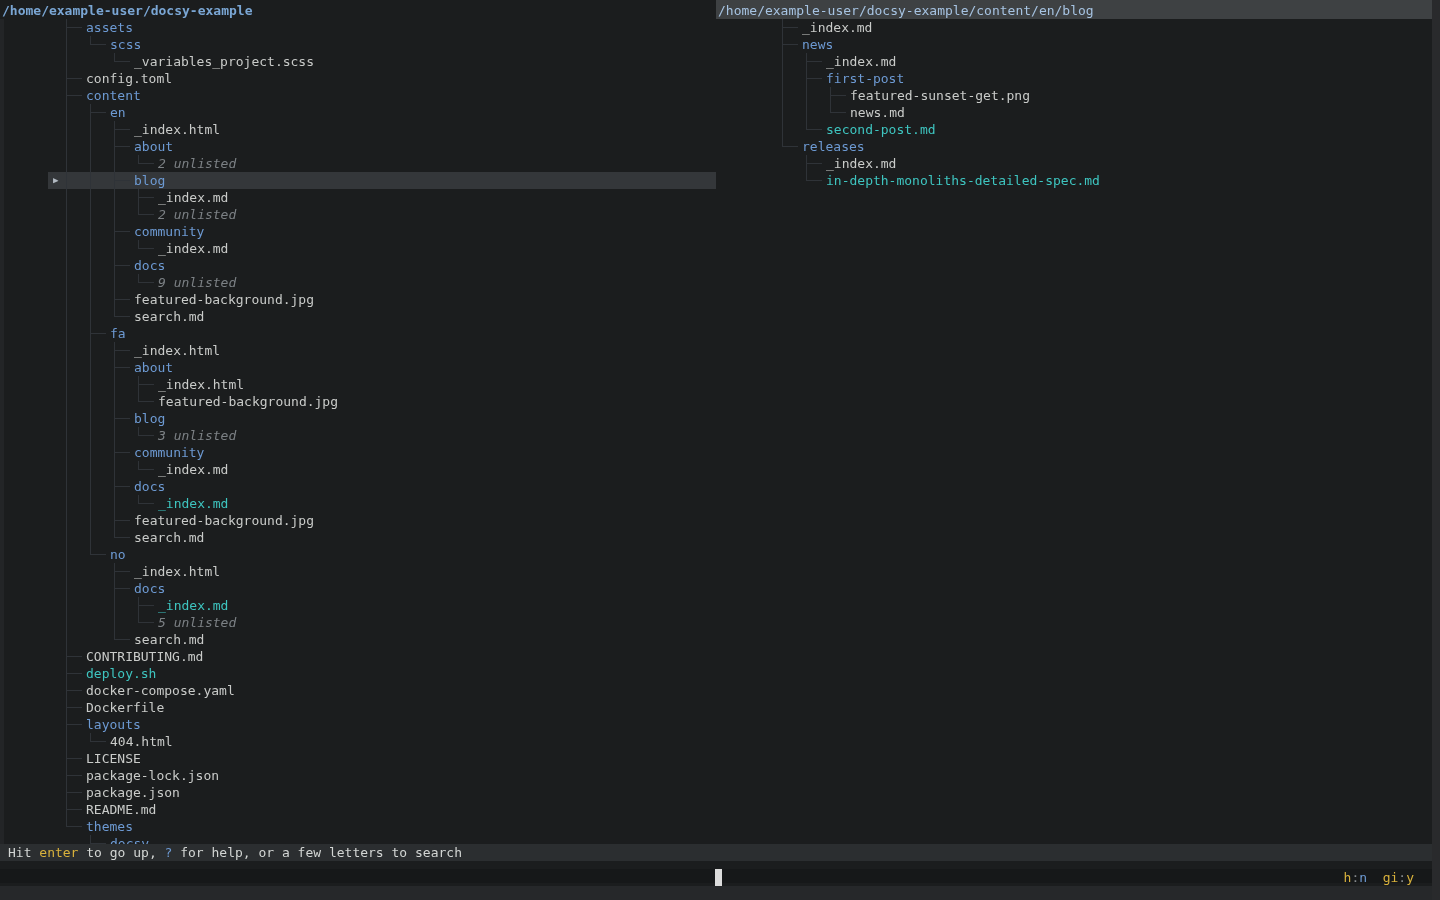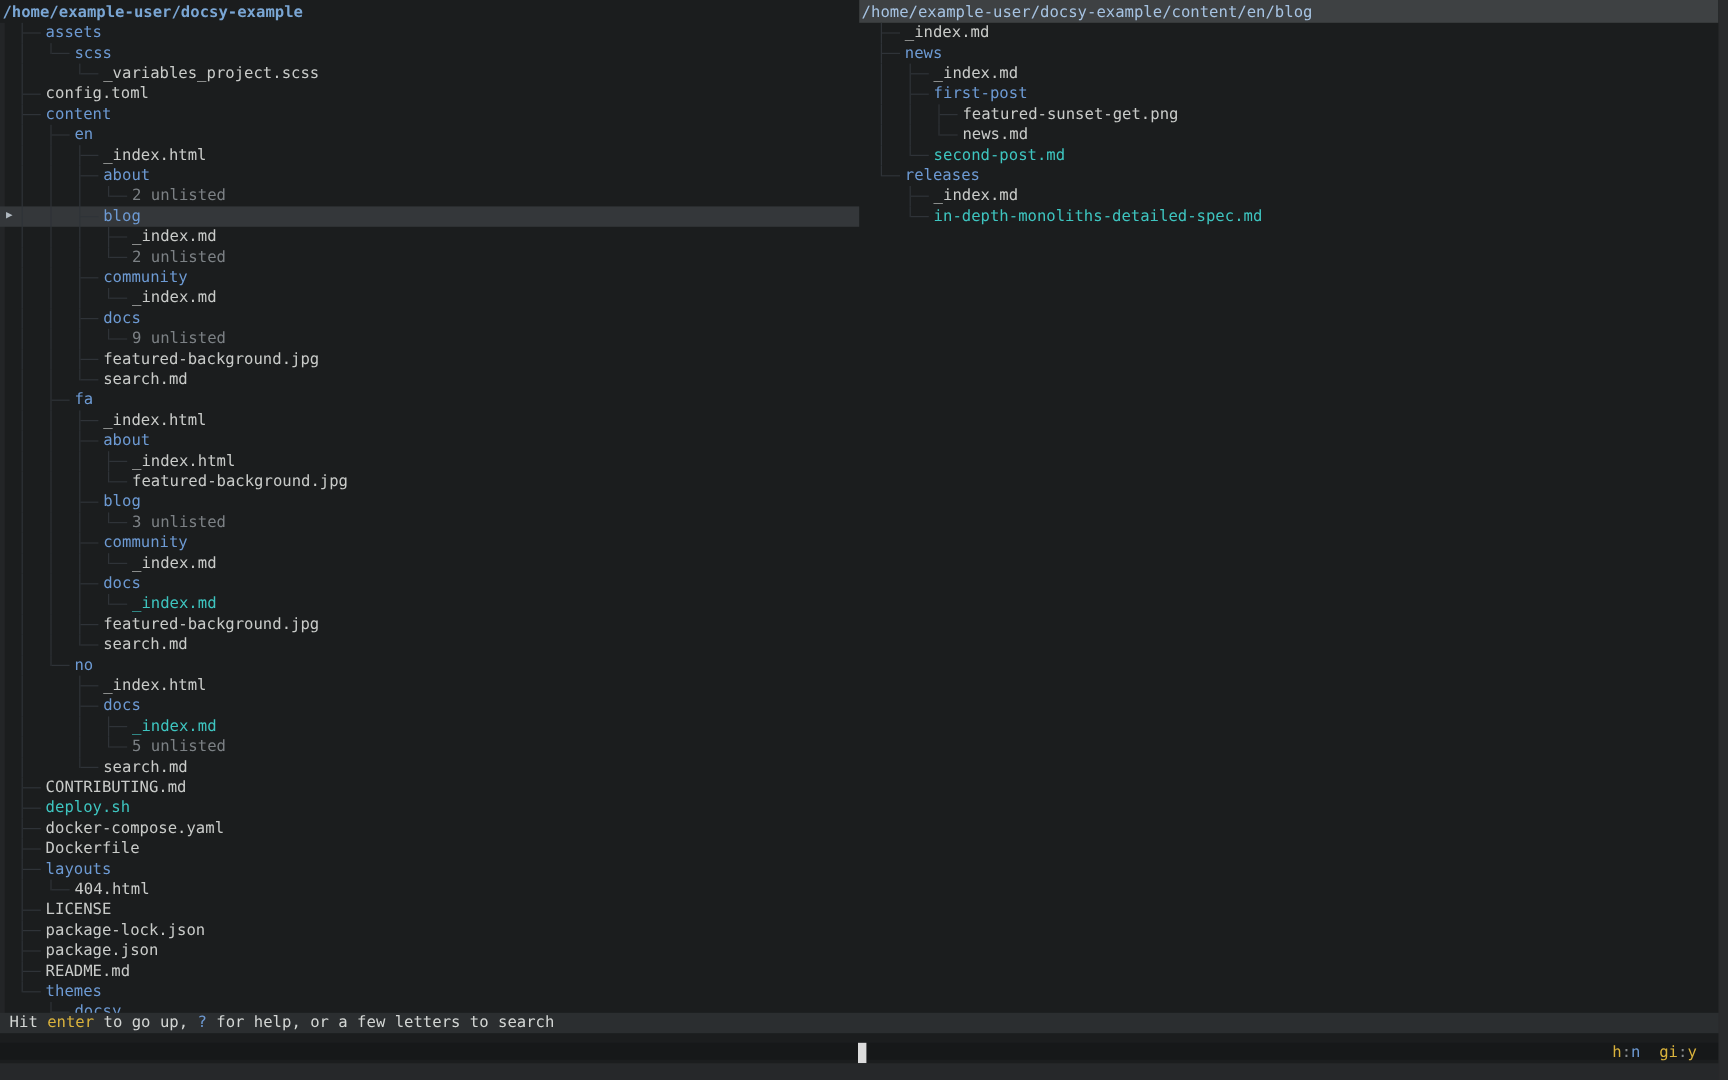--- a/index.html
+++ b/index.html
@@ -8,32 +8,32 @@
        font-size:13px;line-height:17px;background:var(--background);}
   .panels{display:flex;height:852px;}
   .panel{position:relative;height:852px;}
   .panel-left{width:716px;}
   .panel-right{width:724px;}
   .panel-header{height:19px;padding:2px 0 0 2px;white-space:pre;box-sizing:border-box;}
   .panel-left .panel-header{color:#7aa6d4;font-weight:bold;}
   .panel-right .panel-header{width:716px;background:#3e4143;color:#a6c3e2;}
   .left-strip{position:absolute;left:0;top:19px;width:4px;bottom:0;background:#232527;}
   .scroll-track{position:absolute;right:0;top:0;width:8px;height:900px;background:#292a2c;z-index:5;}
-  .tree{position:relative;}
+  .tree{position:relative;padding-left:48px;}
   .row{display:flex;height:17px;padding-left:14px;position:relative;white-space:pre;align-items:stretch;}
   .row.selected{background:var(--selection_bg);}
   .arrow{position:absolute;left:5px;top:0;font-size:9px;line-height:17px;color:#b2bac2;}
   .lvl{width:24px;flex:none;position:relative;}
   .lvl.g::before,.lvl.t::before{content:"";position:absolute;left:4px;top:0;height:17px;width:1px;background:var(--guide);}
   .lvl.e::before{content:"";position:absolute;left:4px;top:0;height:9px;width:1px;background:var(--guide);}
   .lvl.t::after,.lvl.e::after{content:"";position:absolute;left:5px;top:8px;width:15px;height:1px;background:var(--guide);}
   .c-dir{color:var(--dir);}
   .c-file{color:var(--file);}
   .c-match{color:var(--special);}
-  .c-unlisted{color:var(--unlisted);}
+  .c-unlisted{color:var(--unlisted);font-style:italic;}
   .status{position:absolute;left:0;top:844px;width:1440px;height:17px;background:var(--status_bg);padding-left:8px;box-sizing:border-box;white-space:pre;}
   .input-row{position:absolute;left:0;top:869px;width:1440px;height:14px;background:#161819;padding-left:8px;box-sizing:border-box;white-space:pre;}
   .bottom-strip{position:absolute;left:0;top:886px;width:1440px;height:14px;background:#26282a;}
   .cursor{position:absolute;left:715px;top:0;width:7px;height:17px;background:#dcdcdc;}
   .hints{position:absolute;right:26px;top:0;white-space:pre;}
   .s-fg{color:#d3d6d4;}
   .s-yellow{color:var(--accent_yellow);}
   .s-blue{color:var(--dir);}
   .s-dim{color:#85898c;}
 </style>

